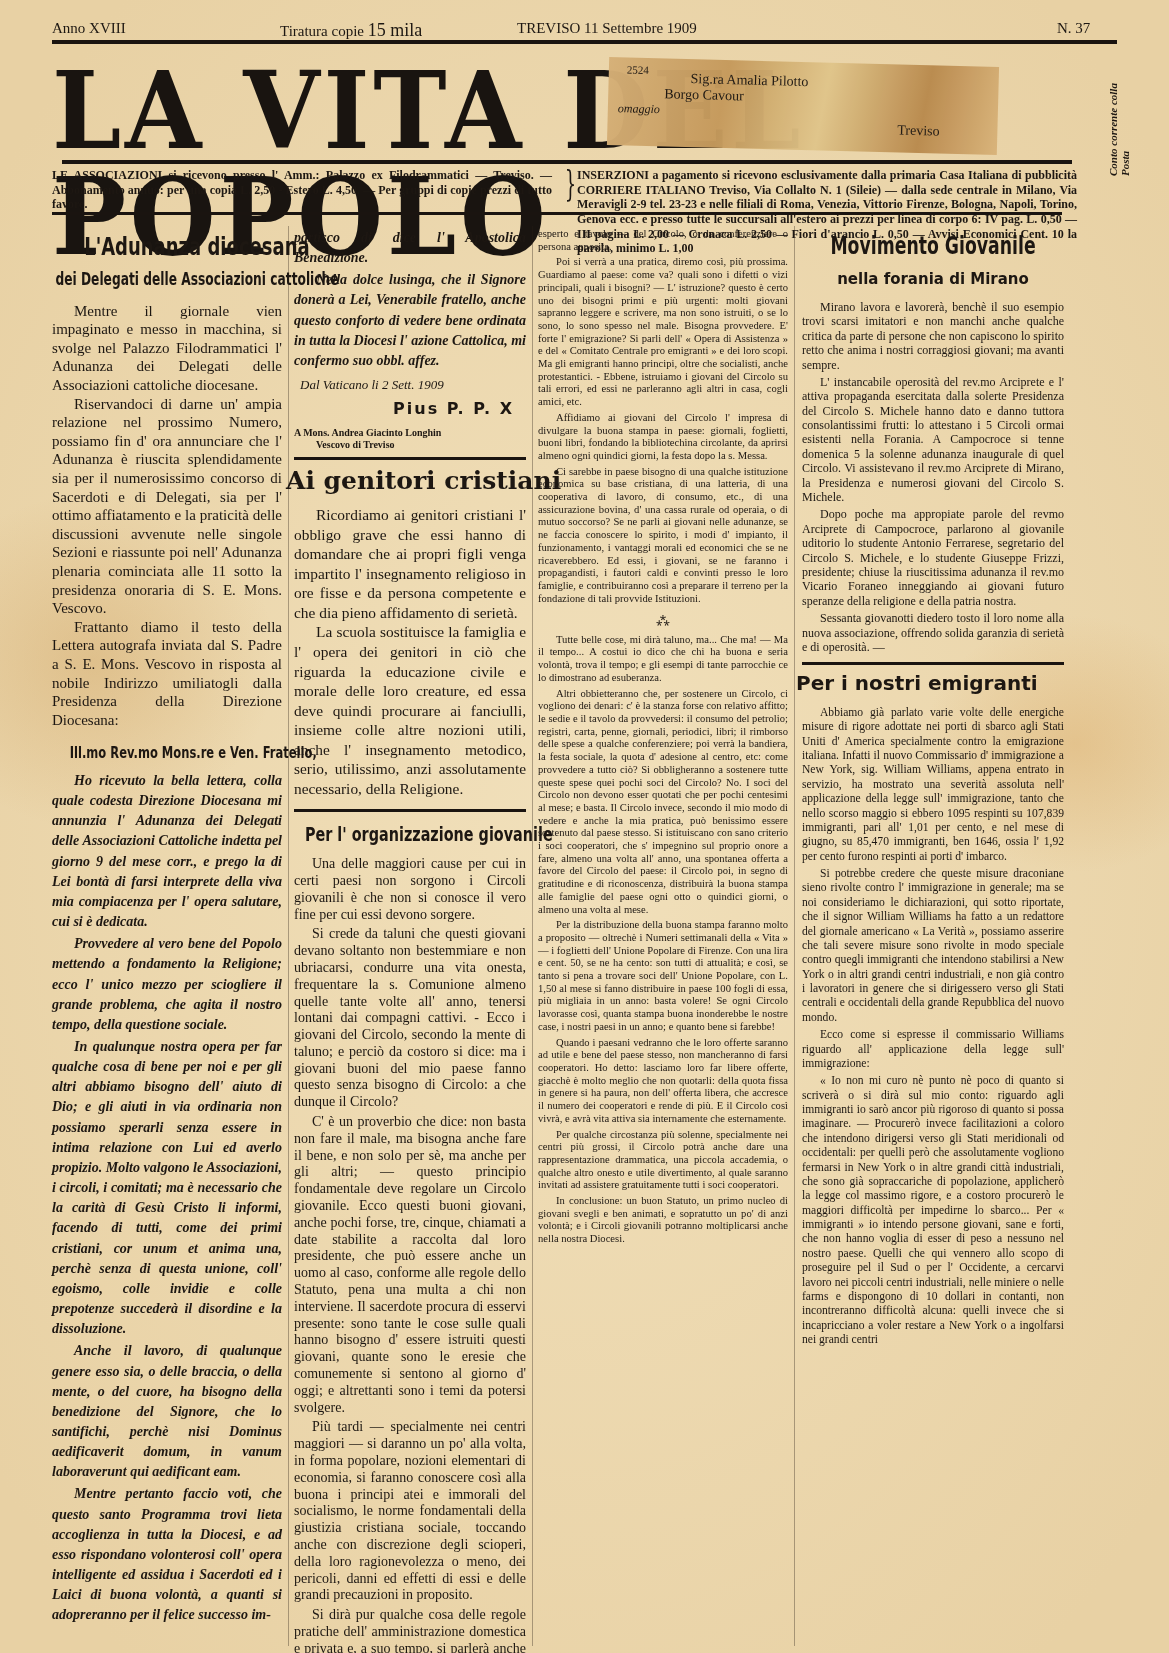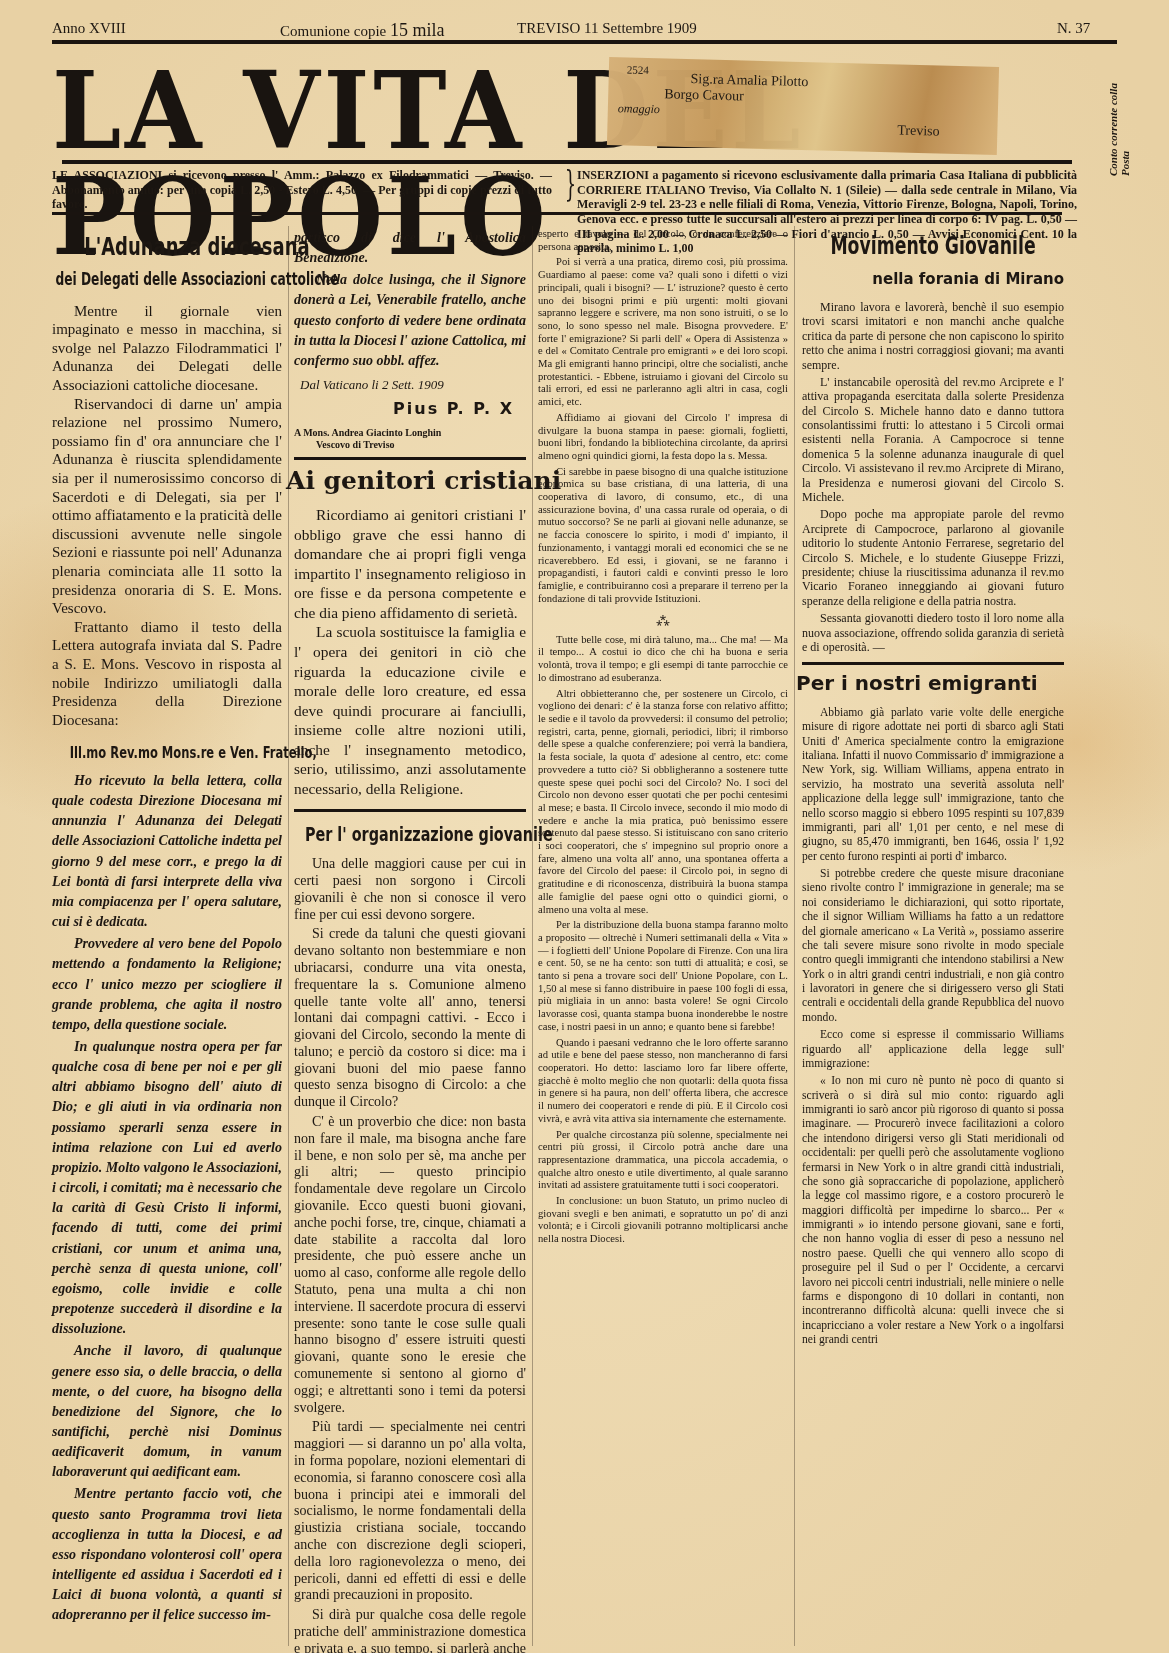--- a/index.html
+++ b/index.html
@@ -29,36 +29,36 @@
   .conto { position:absolute; left:1055px; top:66px; width:20px; height:110px; writing-mode:vertical-rl; transform:rotate(180deg); font-size:11px; font-style:italic; font-weight:bold; font-family:"Liberation Serif", serif; line-height:1.1; }
   .notice { position:absolute; top:168px; font-family:Liberation Serif, serif; font-weight:bold; font-size:12px; line-height:1.22; text-align:justify; }
   .notice-brace { position:absolute; left:507px; top:166px; font-size:36px; line-height:1; transform:scaleX(0.5); }
   .col { position:absolute; top:228px; font-family:"Liberation Serif", serif; font-size:11.4px; line-height:1.23; text-align:justify; }
   .col p { margin:0 0 3px 0; text-indent:18px; }
   .it { font-style:italic; font-size:14px; line-height:1.44; font-weight:bold; }
   .it p { text-indent:22px; margin:0 0 2px 0; }
   .big { font-size:15px; line-height:1.24; }
   .big p { text-indent:22px; margin:0; }
   .hd-condensed { font-family:"DejaVu Sans", sans-serif; font-weight:bold; text-align:center; transform:scaleX(0.72); transform-origin:center; white-space:nowrap; }
-  .hd-sans { font-family:"DejaVu Sans", sans-serif; font-weight:bold; text-align:right; white-space:nowrap; }
+  .hd-sans { font-family:"DejaVu Sans", sans-serif; font-weight:bold; text-align:center; white-space:nowrap; }
   .hr { height:3px; background:#1a1410; margin:6px 0; }
   .sig { font-family:"DejaVu Sans", sans-serif; font-weight:bold; font-size:16px; text-align:right; letter-spacing:2px; margin:6px 12px 8px 0; }
   .addr { font-size:10px; font-weight:bold; margin:0 0 6px 0; }
   .dateline { font-style:italic; font-size:13px; margin:6px 0 4px 6px; }
   .stars { text-align:center; font-size:12px; margin:8px 0 6px; }
   .colrule { position:absolute; top:226px; width:1px; height:1420px; background:rgba(40,30,20,0.35); }
 </style>
 </head>
 <body>
 
 <div class="page">
 
   <div class="topline">
     <span style="left:0">Anno XVIII</span>
-    <span style="left:228px"><span style="position:static">Comunione copie </span><span style="position:static;font-size:18px">15 mila</span></span>
+    <span style="left:228px"><span style="position:static">Tiratura copie </span><span style="position:static;font-size:18px">15 mila</span></span>
     <span style="left:465px">TREVISO 11 Settembre 1909</span>
     <span style="left:1005px">N. 37</span>
   </div>
   <div class="rule-thick" style="top:40px"></div>
 
   <div class="masthead">LA VITA DEL POPOLO</div>
 
   <div class="label-strip">
     <span style="left:18px;top:6px;font-size:11px">2524</span>
     <span style="left:82px;top:12px">Sig.ra Amalia Pilotto</span>

